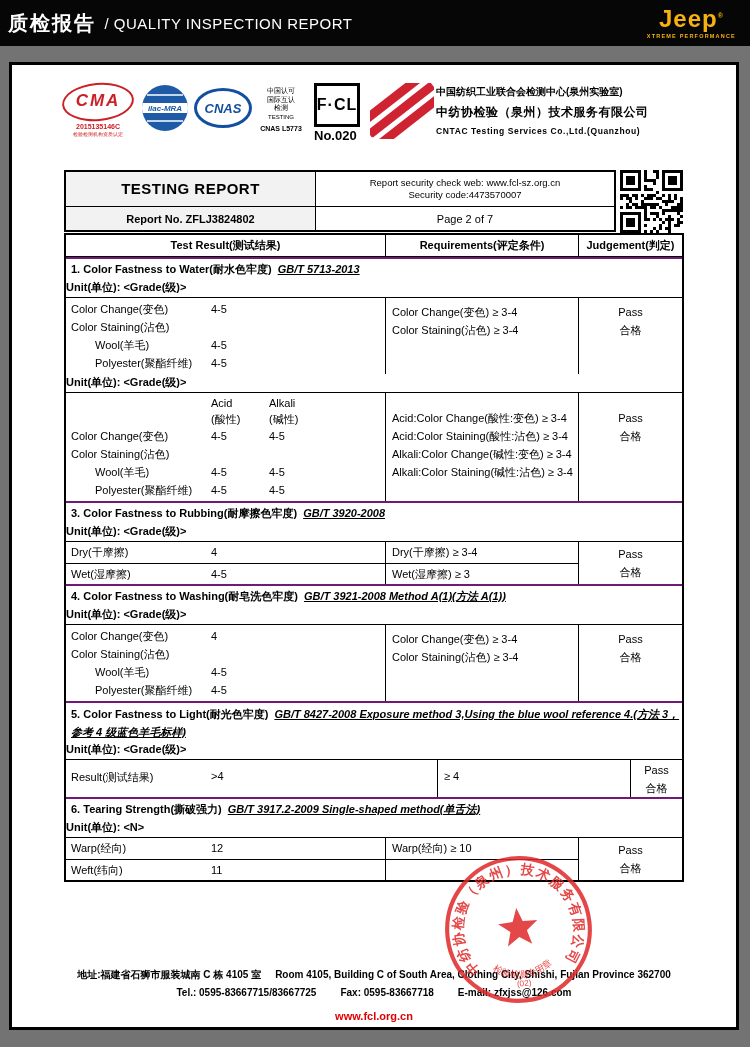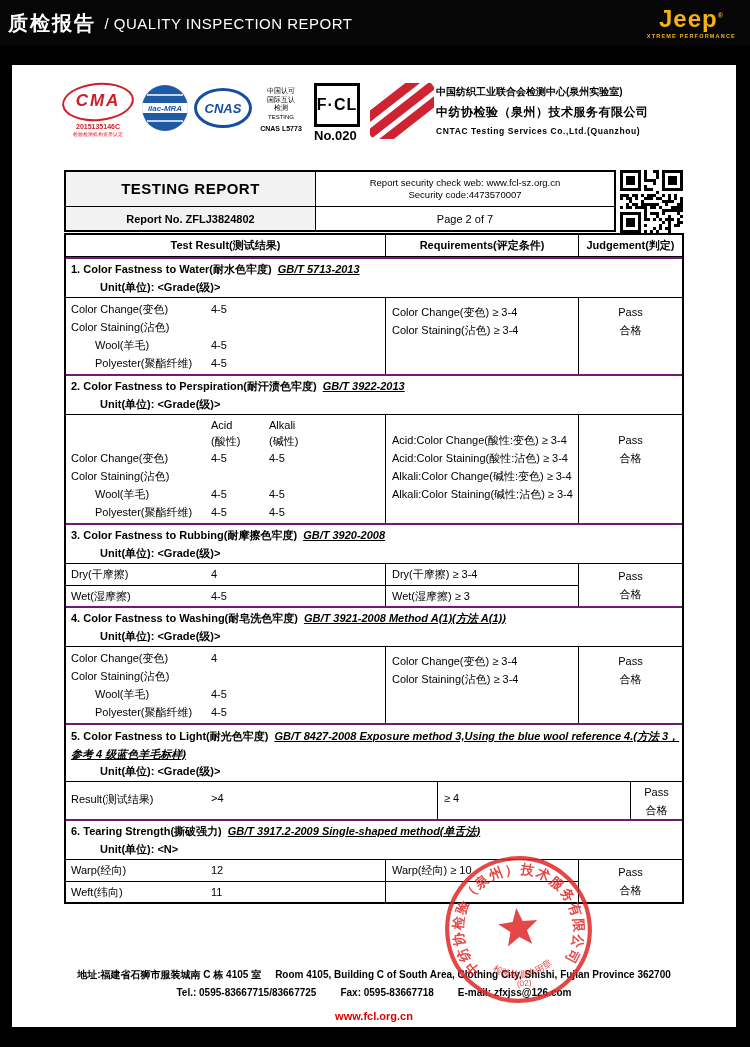--- a/index.html
+++ b/index.html
@@ -1,17 +1,17 @@
 <!DOCTYPE html>
 <html><head>
 <meta charset="utf-8">
 <style>
   * { box-sizing: border-box; margin: 0; padding: 0; }
   body { font-family: "Liberation Sans", sans-serif; background:#e9e9e9; }
-  #screen { position:relative; width:750px; height:1047px; background:#000000; overflow:hidden; }
+  #screen { position:relative; width:750px; height:1047px; background:#737373; overflow:hidden; }
 
   
   .topbar { position:absolute; top:0; left:0; width:750px; height:46px; background:#060606; color:#fff; }
   .topbar-title { position:absolute; left:8px; top:10px; white-space:nowrap; }
   .tcn { font-size:20px; font-weight:bold; letter-spacing:2px; vertical-align:middle; }
   .ten { font-size:15px; letter-spacing:0.5px; margin-left:4px; vertical-align:middle; }
   .jeep { position:absolute; right:14px; top:3px; text-align:center; color:#f6b211; }
   .jeep-name { font-size:24px; font-weight:bold; letter-spacing:1px; line-height:26px; }
   .jeep-name sup { font-size:7px; }
   .jeep-tag { font-size:5.5px; letter-spacing:1.2px; font-weight:bold; margin-top:1px; }
@@ -65,21 +65,21 @@
   
   .mt { position:absolute; left:52px; top:168px; width:620px; border:2px solid #000; background:#fff; font-size:11px; }
   .mt-head { display:flex; height:22px; border-bottom:1px solid #000; font-weight:bold; }
   .hc1 { width:320px; border-right:1px solid #000; text-align:center; line-height:21px; }
   .hc2 { width:193px; border-right:1px solid #000; text-align:center; line-height:21px; }
   .hc3 { flex:1; text-align:center; line-height:21px; }
   .intro { height:56px; padding:4px 6px; font-weight:bold; line-height:16px; white-space:pre-wrap; }
   .sec-t { border-top:2px solid #701a75; height:22px; line-height:21px; padding-left:5px; font-weight:bold; white-space:nowrap; overflow:hidden; }
   .sec-t.tall { height:40px; line-height:18px; padding-top:2px; white-space:normal; overflow:visible; }
   .std { font-style:italic; text-decoration:underline; margin-left:6px; }
-  .sec-u { height:18px; line-height:17px; padding-left:34px; font-weight:bold; }
+  .sec-u { height:18px; line-height:17px; font-weight:bold; }
 
   .dataA, .dataB { display:flex; border-top:1px solid #000; }
   .dA-c1 { width:320px; border-right:1px solid #000; padding:2px 0 2px 5px; }
   .drow { display:flex; height:18px; line-height:18px; }
   .drow.hrow { height:16px; line-height:16px; }
   .dlabel { width:140px; }
   .dlabel.ind { padding-left:24px; }
   .dv2 { width:58px; }
   .dA-c2 { width:193px; border-right:1px solid #000; padding:5px 0 0 6px; }
   .dA-c2.deep { padding-top:16px; }
@@ -358,23 +358,20 @@
         <div class="dA-c2">
           <div class="req">Color Change(变色) ≥ 3-4</div>
           <div class="req">Color Staining(沾色) ≥ 3-4</div>
         </div>
         <div class="dA-c3">
           <div class="jline">Pass</div>
           <div class="jline">合格</div>
         </div>
       </div>
 
-      <div class="sec-t">
-        <span>2. Color Fastness to Perspiration(耐汗渍色牢度)</span><span class="std">GB/T 3922-2013</span>
-      </div>
       <div class="sec-u">Unit(单位): &lt;Grade(级)&gt;</div>
       <div class="dataB">
         <div class="dA-c1">
           <div class="drow hrow">
               <span class="dlabel"></span>
               <span class="dv2">Acid</span>
               <span class="dv2">Alkali</span>
             </div>
           <div class="drow hrow">
               <span class="dlabel"></span>

